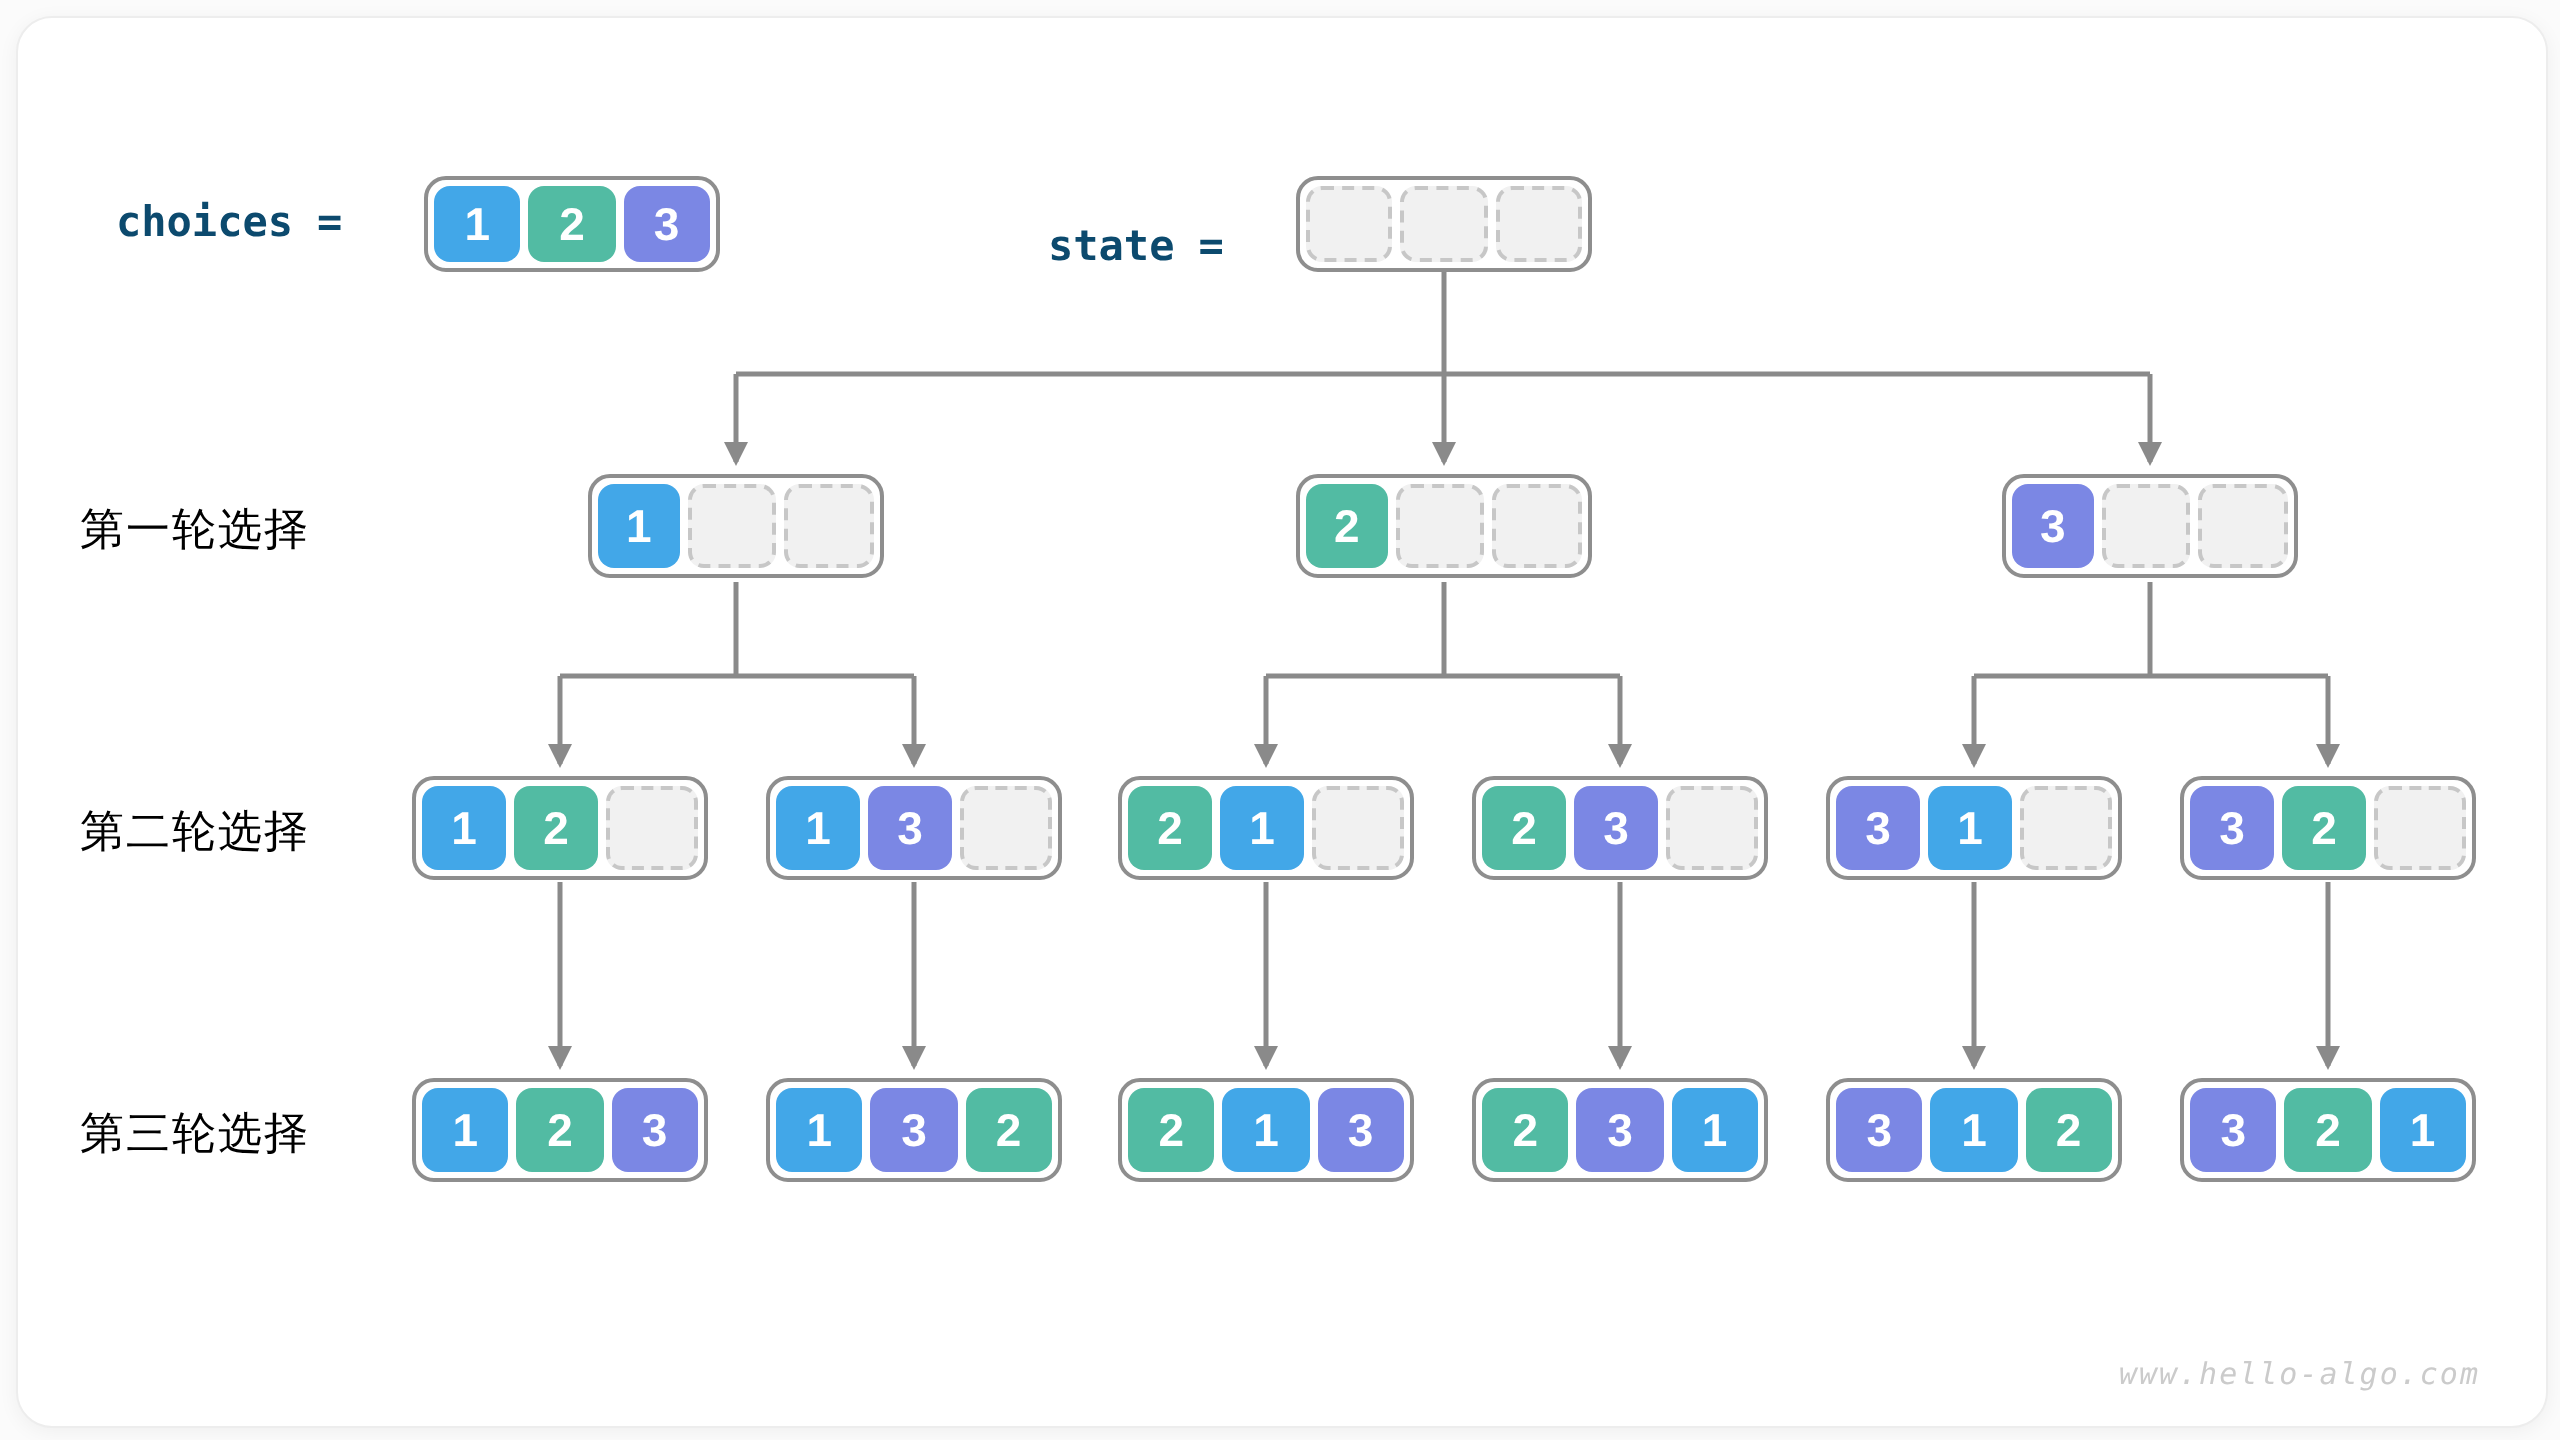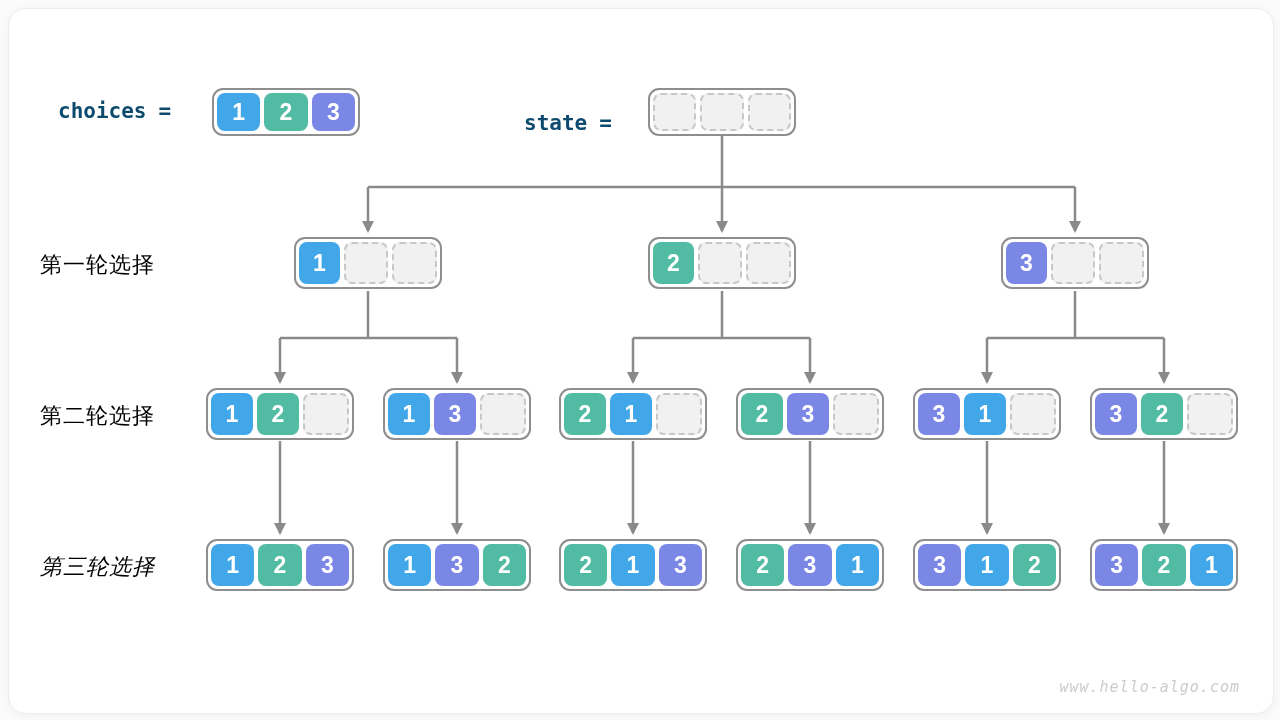--- a/index.html
+++ b/index.html
@@ -84,21 +84,21 @@
 
   <div class="hdr-label" style="left:524px;top:111px;"><span>state</span><span class="eq">=</span></div>
   <div id="state-box" class="cell-box hdr-box" style="left:648px;top:88px;">
       <div class="cell empty"></div>
       <div class="cell empty"></div>
       <div class="cell empty"></div>
     </div>
 
   <div class="round-label" style="top:250px;">第一轮选择</div>
   <div class="round-label" style="top:401px;">第二轮选择</div>
-  <div class="round-label" style="top:552px;font-style:italic;">第三轮选择</div>
+  <div class="round-label" style="top:552px;">第三轮选择</div>
 
   <div id="tree-layer">
       <div class="cell-box tree-box" style="left: 294px; top: 237px;">
         <div class="cell filled" style="background: rgb(66, 167, 232);">1</div>
         <div class="cell empty"></div>
         <div class="cell empty"></div>
       </div>
       <div class="cell-box tree-box" style="left: 648px; top: 237px;">
         <div class="cell filled" style="background: rgb(82, 187, 163);">2</div>
         <div class="cell empty"></div>

